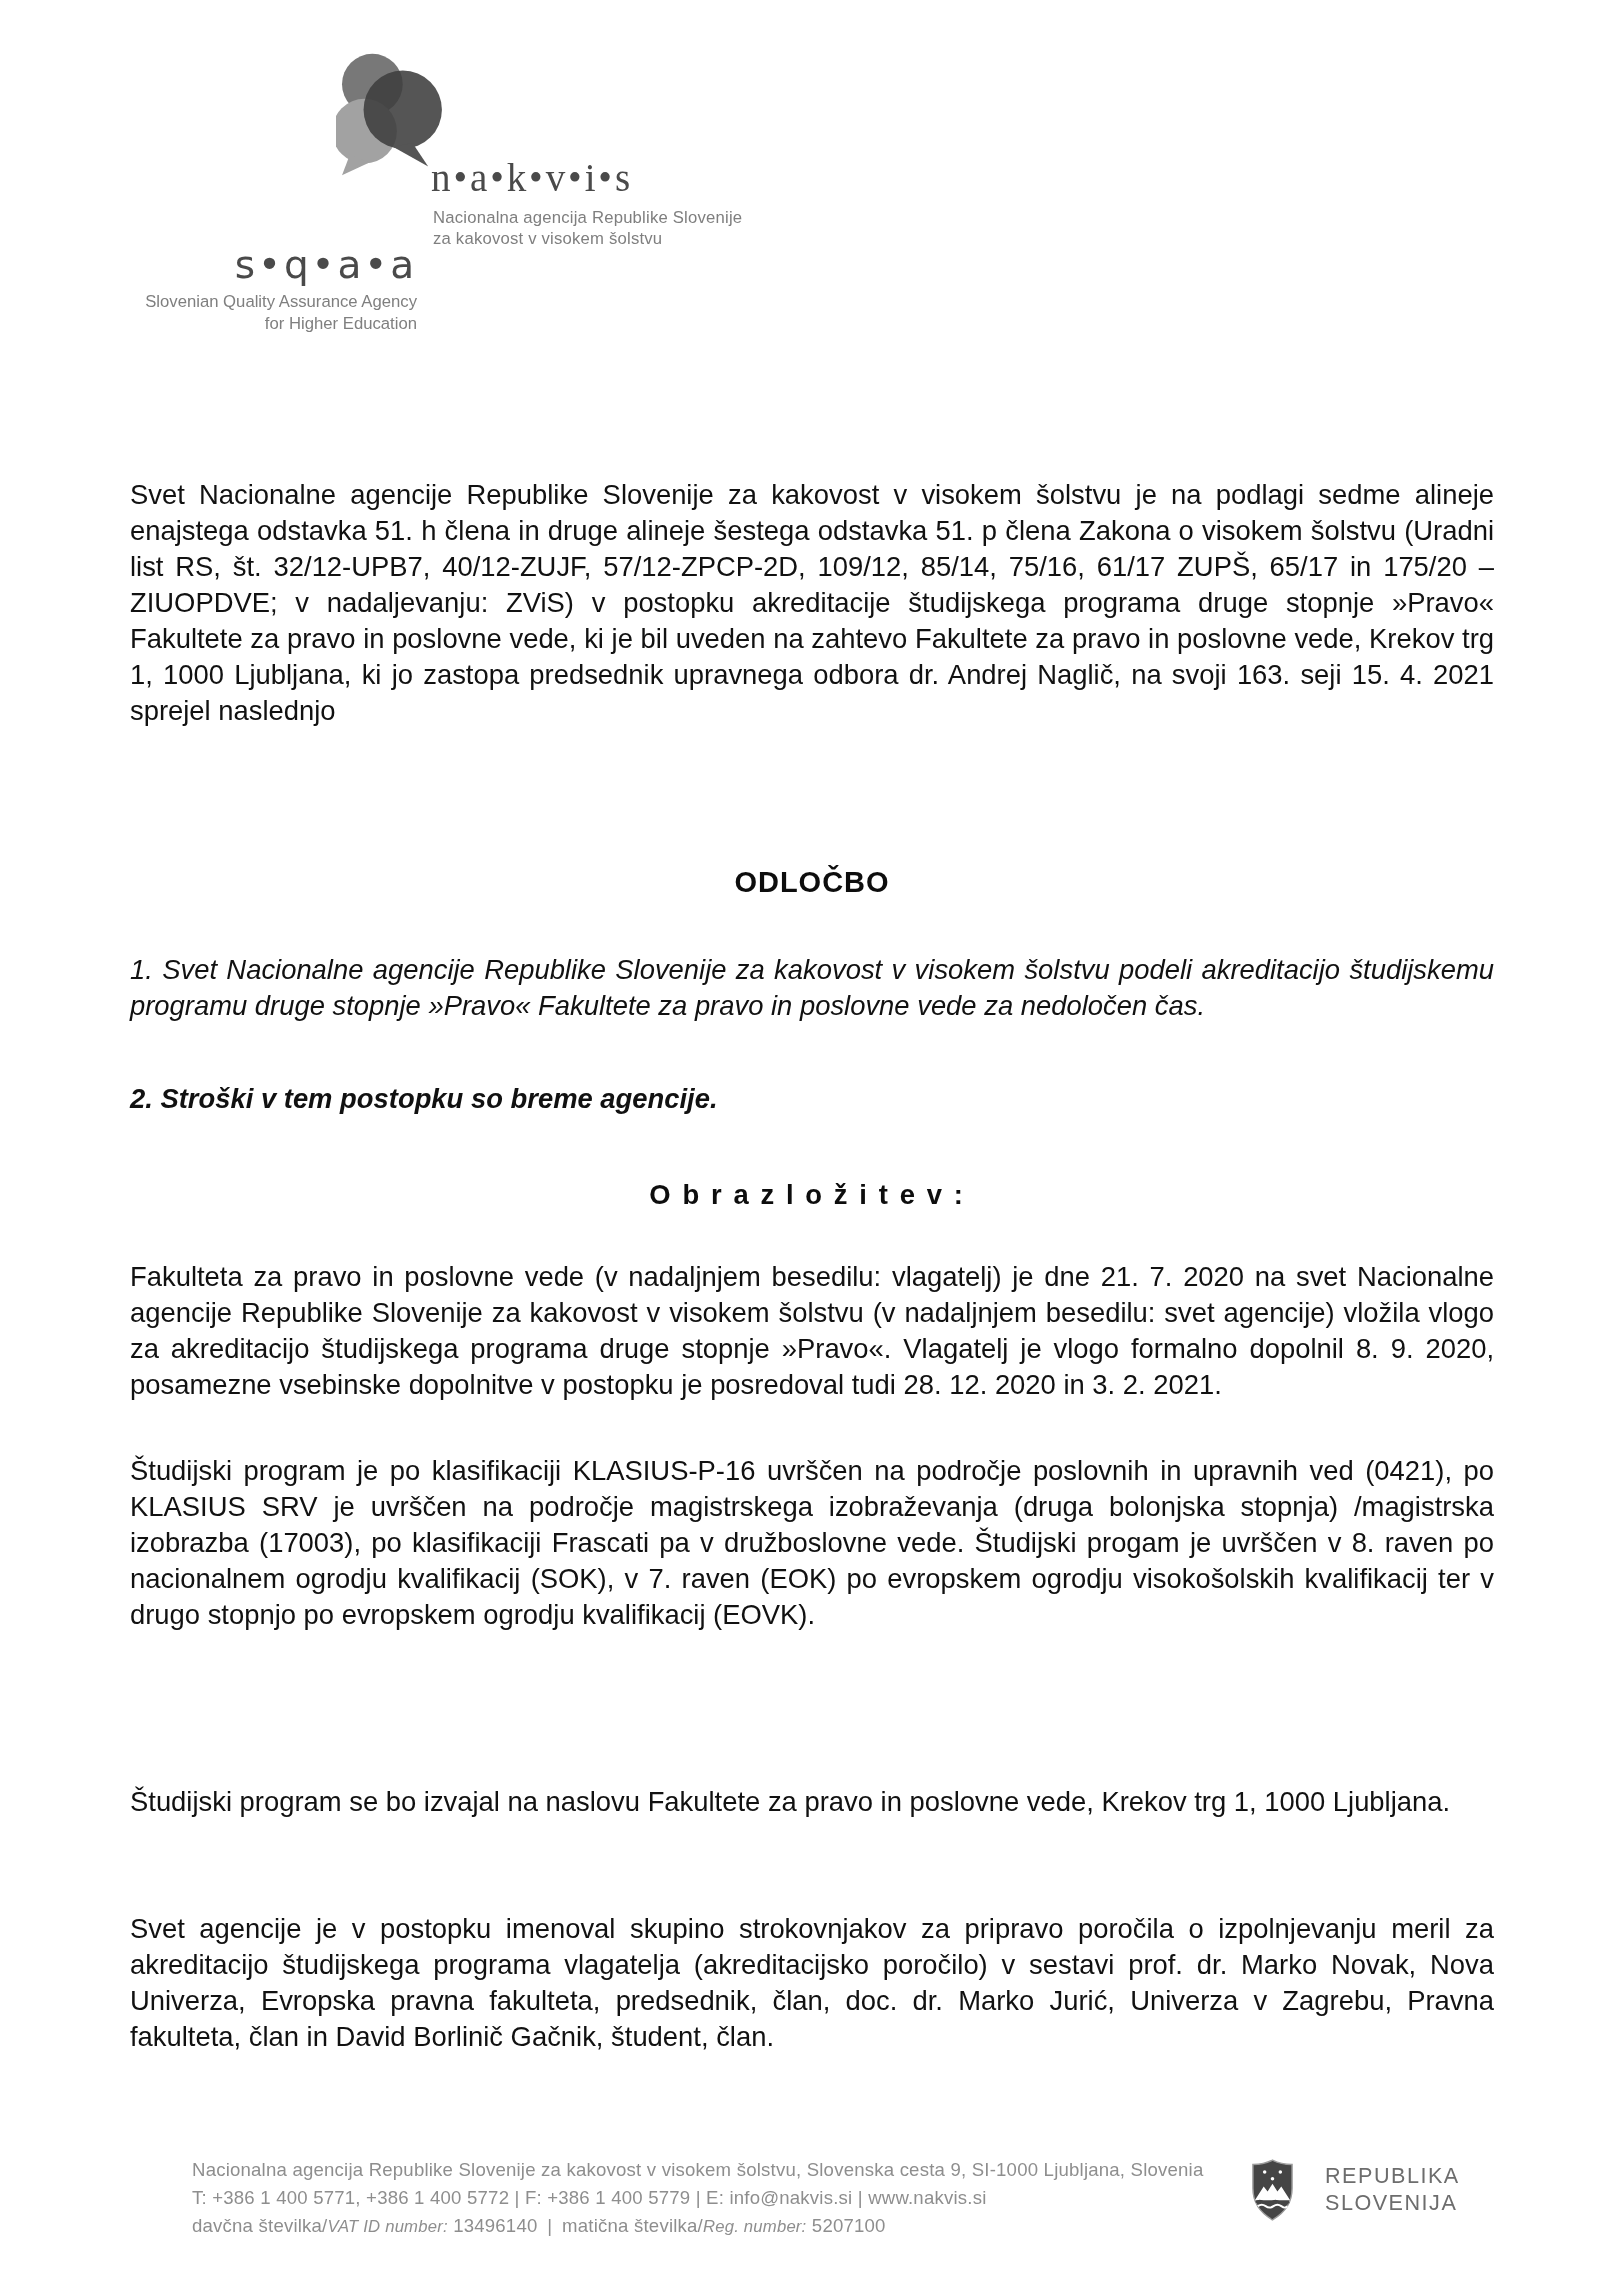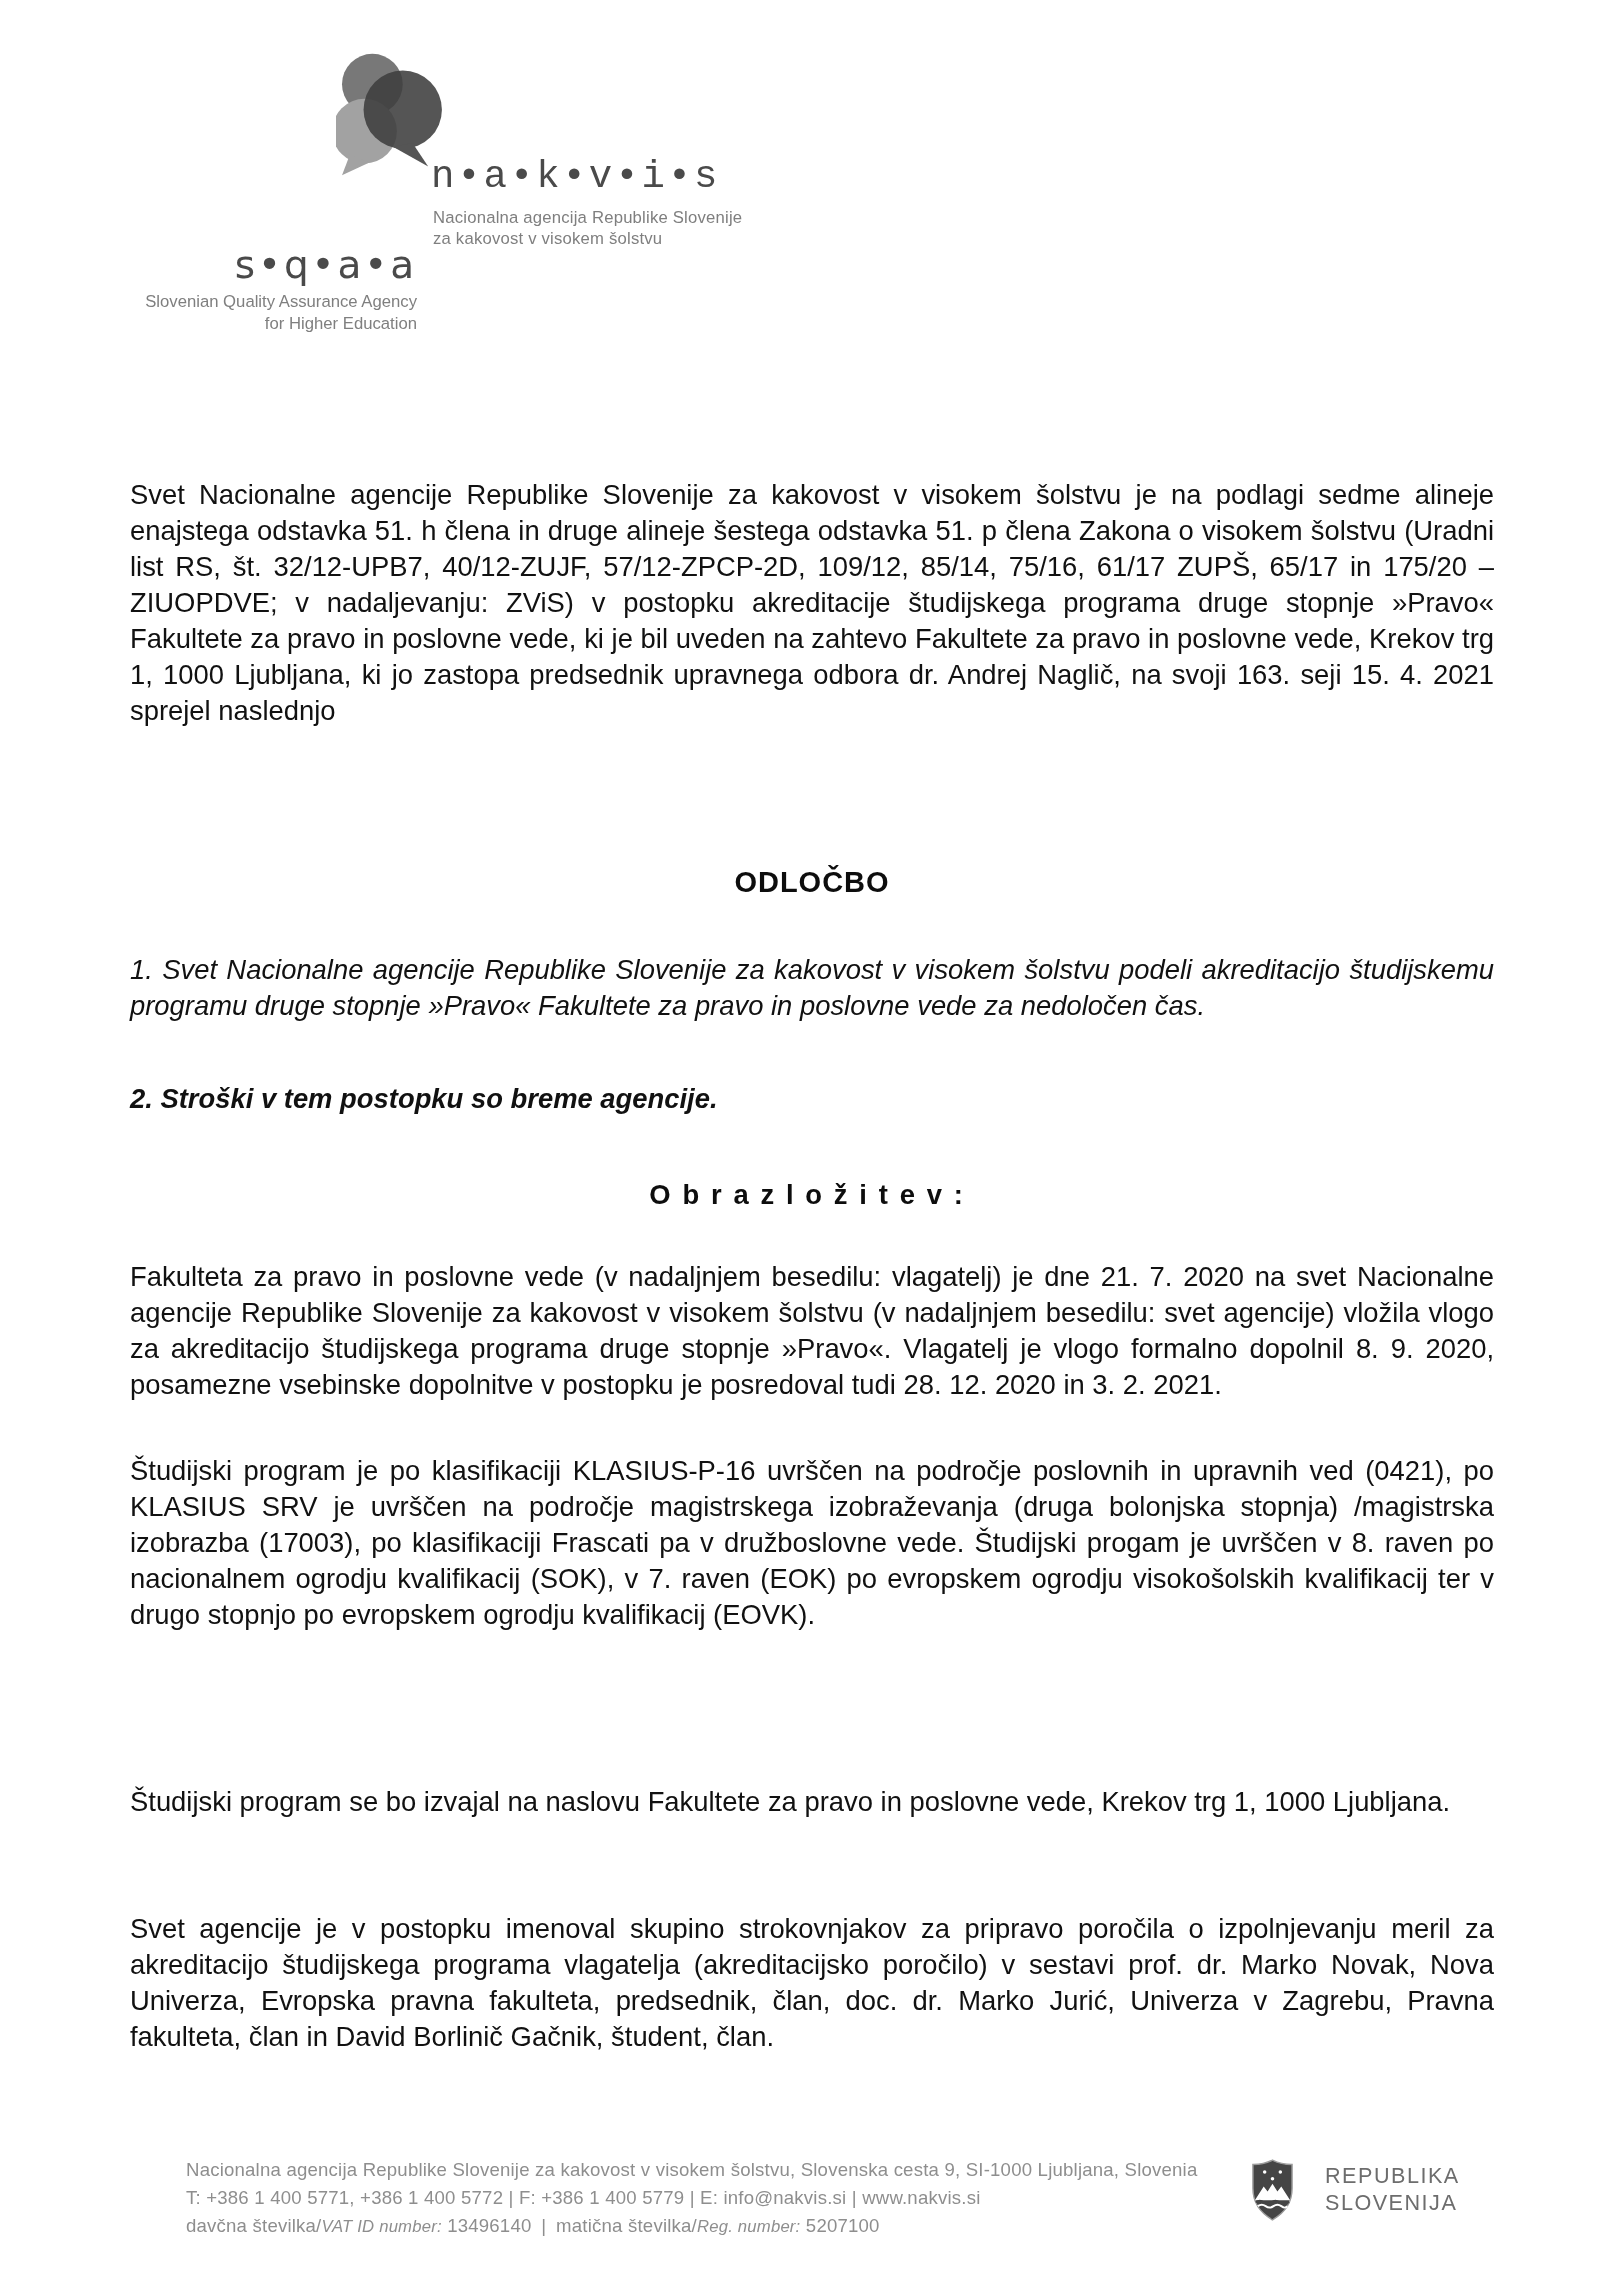--- a/index.html
+++ b/index.html
@@ -12,21 +12,21 @@
     font-family: "Liberation Sans", sans-serif;
     color: #141414;
     overflow: hidden;
   }
 
   
   .bubbles { position: absolute; left: 336px; top: 45px; }
   .nakvis-word {
     position: absolute; left: 431px; top: 155px;
     font-size: 39px; color: #4a4a4a; letter-spacing: 2.9px;
-    font-family: Liberation Mono, monospace;
+    font-family: Liberation Serif, serif;
   }
   .nakvis-sub {
     position: absolute; left: 433px;
     font-size: 16.7px; color: #7f7f7f; letter-spacing: 0.2px;
   }
   .nakvis-sub1 { top: 208px; }
   .nakvis-sub2 { top: 229px; }
   .sqaa-word {
     position: absolute; left: 147px; top: 242px; width: 270px;
     text-align: right;
@@ -62,21 +62,21 @@
   .p-dec1 { top: 952px; }
   .p-dec2 { top: 1081px; font-weight: bold; }
   .p-exp0 { top: 1259px; }
   .p-exp1 { top: 1453px; }
   .p-exp2 { top: 1688px; }
   .p-exp3 { top: 1784px; }
   .p-exp4 { top: 1887px; margin-top: 24px; }
 
   
   .footer-left {
-    position: absolute; left: 186px; top: 2156px;
+    position: absolute; left: 192px; top: 2156px;
     font-size: 18.6px; line-height: 28px; color: #8e8e8e;
     letter-spacing: 0.2px;
   }
   .footer-left .en { font-style: italic; font-size: 16.7px; }
   .footer-left .sep { margin: 0 9.8px; }
   .coat { position: absolute; left: 1250px; top: 2159px; }
   .republic {
     position: absolute; left: 1325px; top: 2163px;
     font-size: 21.6px; line-height: 26.5px; color: #6d6d6d;
     letter-spacing: 1.5px;

